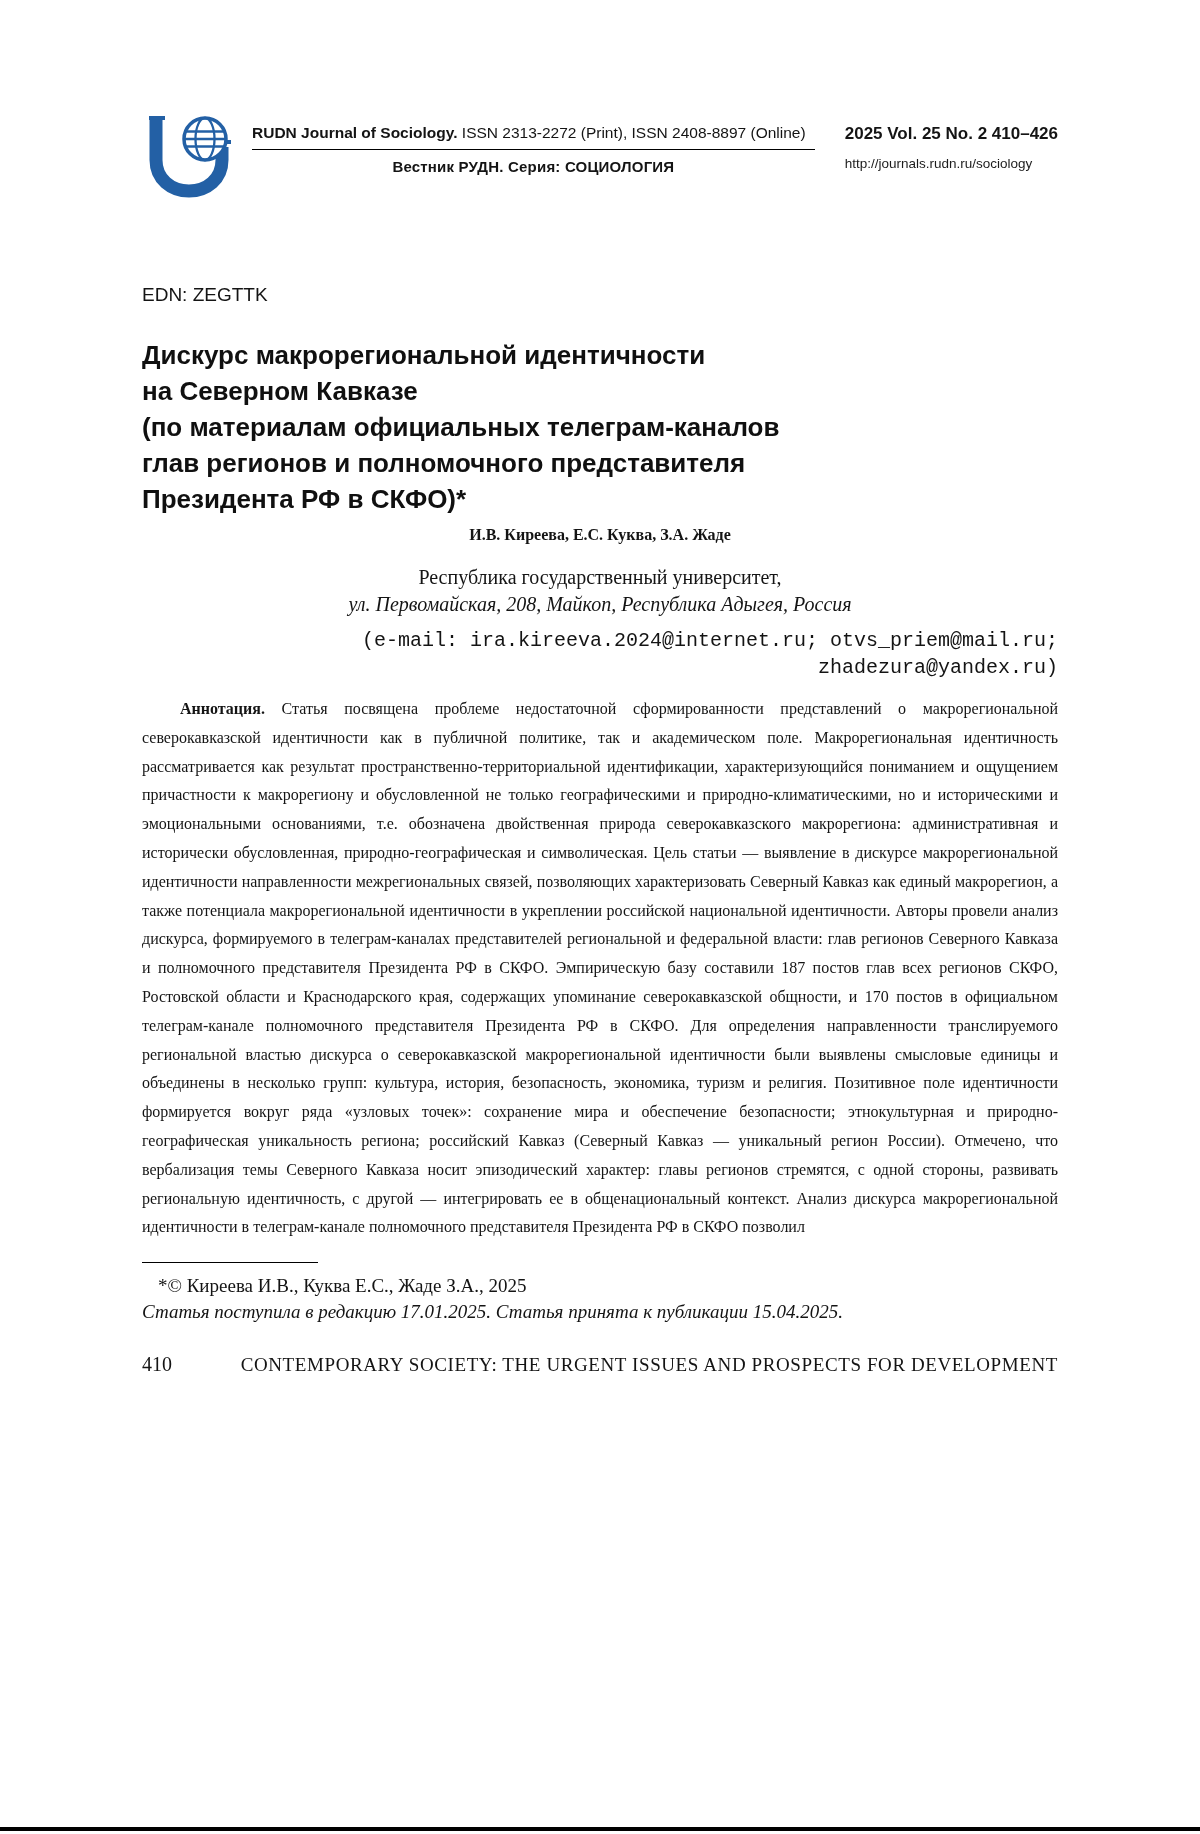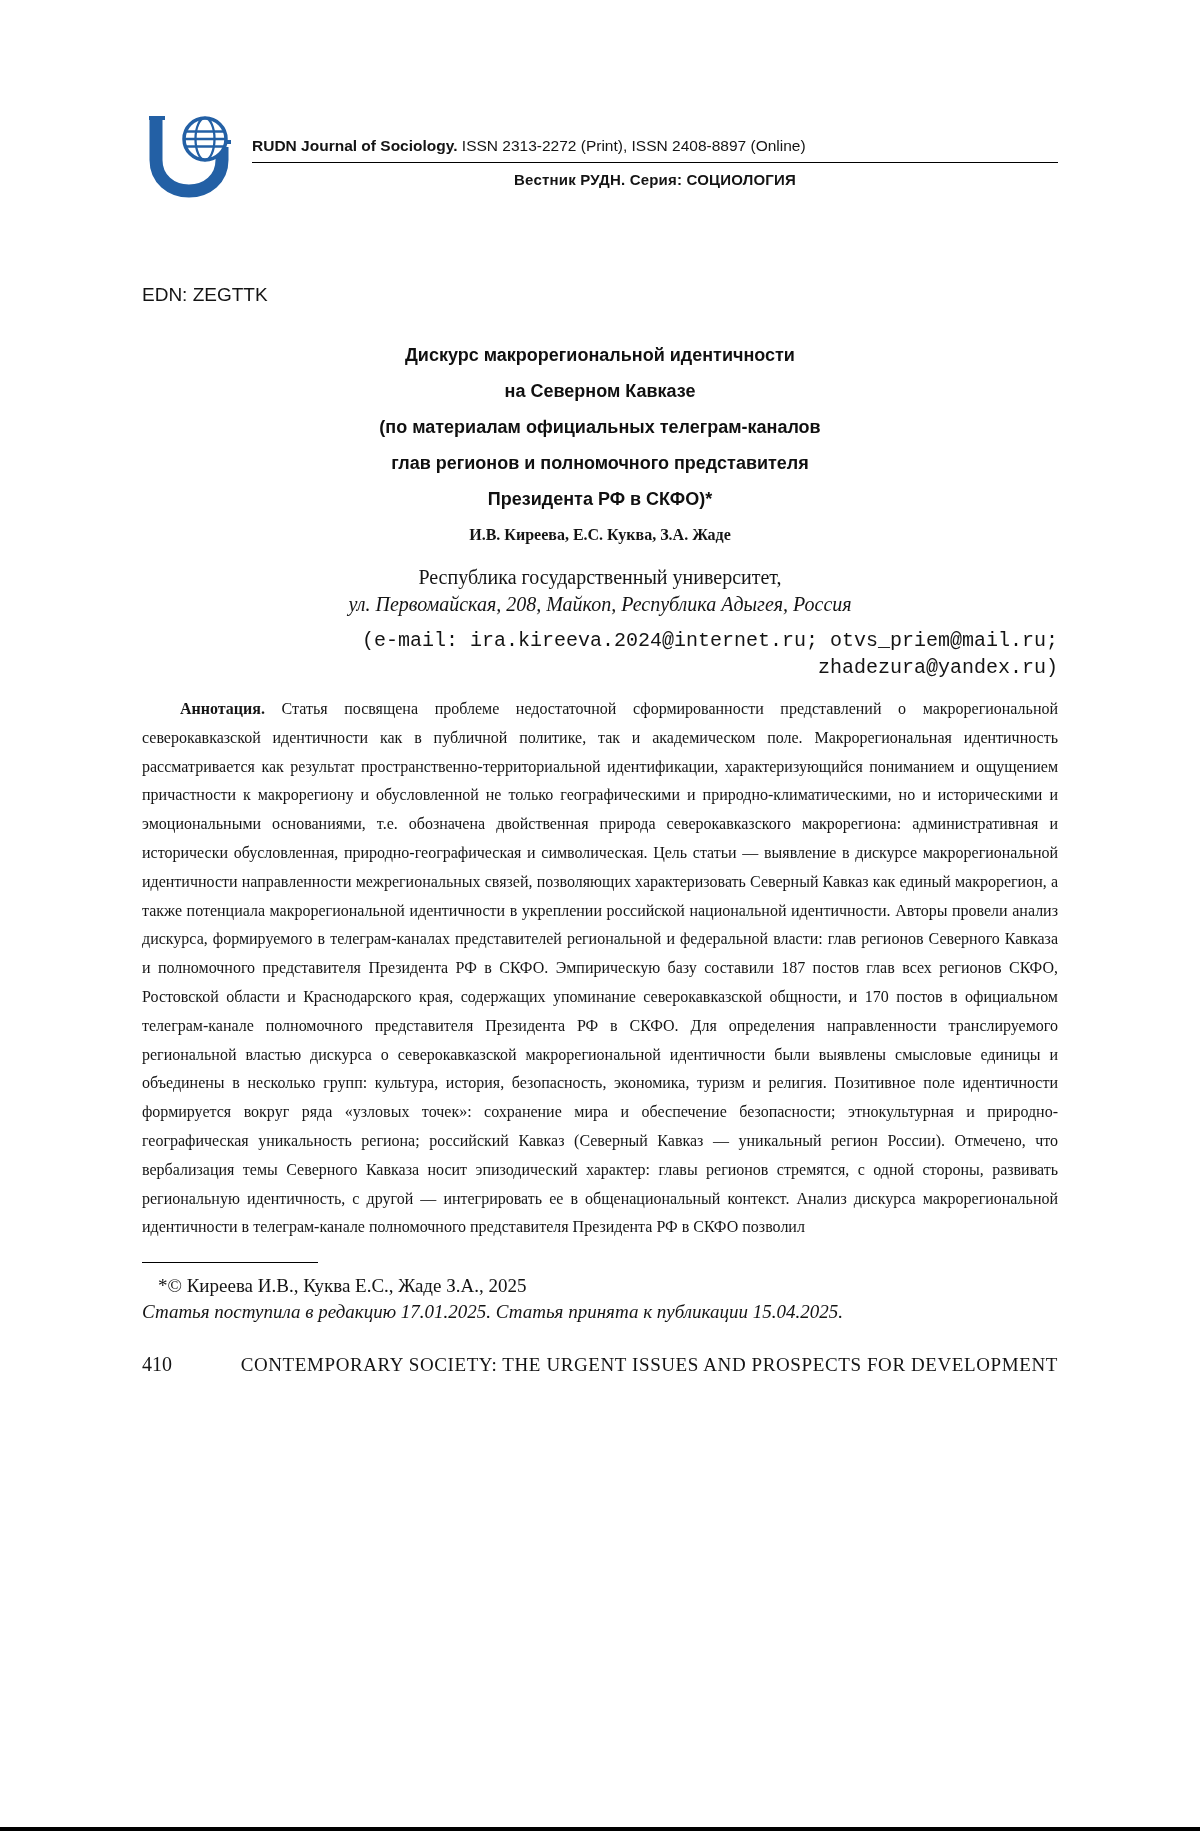--- a/index.html
+++ b/index.html
@@ -11,21 +11,21 @@
     background: #ffffff;
     font-family: "Liberation Serif", serif;
     color: #141414;
     overflow: hidden;
   }
   .content { padding: 0 142px; }
 
   
   .header {
     display: flex;
-    align-items: center;
+    align-items: flex-start;
     margin-top: 114px;
     font-family: "Liberation Sans", sans-serif;
   }
   .logo { width: 96px; height: 86px; flex: 0 0 auto; }
   .logo svg { width: 100%; height: 100%; display: block; }
   .head-center { flex: 1 1 auto; margin-left: 14px; padding-top: 10px; }
   .head-line1 {
     font-size: 15.5px;
     white-space: nowrap;
     padding-bottom: 7px;
@@ -49,23 +49,22 @@
     font-family: "Liberation Sans", sans-serif;
     font-size: 19px;
     line-height: 26px;
   }
 
   
   .title {
     margin: 29px 0 0 0;
     font-family: "Liberation Sans", sans-serif;
     font-weight: bold;
-    font-size: 18px;
+    font-size: 26px;
     line-height: 36px;
-    text-align: center;
     white-space: pre-line;
     color: #101010;
   }
   .authors {
     margin-top: 4px;
     text-align: center;
     font-weight: bold;
     font-size: 16px;
     line-height: 28px;
   }
@@ -147,20 +146,24 @@
           <line x1="44" y1="32.5" x2="82" y2="32.5" stroke="#2360a5" stroke-width="2.3"></line>
         </svg>
       </div>
       <div class="head-center">
         <div class="head-line1">
           <span class="jt">RUDN Journal of Sociology.</span>
           <span>ISSN 2313-2272 (Print), ISSN 2408-8897 (Online)</span>
         </div>
         <div class="head-line2">Вестник РУДН. Серия: СОЦИОЛОГИЯ</div>
       </div>
+      <div class="head-right">
+        <div class="issue">2025 Vol. 25 No. 2 410–426</div>
+        <div class="url">http://journals.rudn.ru/sociology</div>
+      </div>
     </div>
 
     <div class="doi-block">
       <div>EDN: ZEGTTK</div>
     </div>
 
     <h1 class="title">Дискурс макрорегиональной идентичности
 на Северном Кавказе
 (по материалам официальных телеграм-каналов
 глав регионов и полномочного представителя

